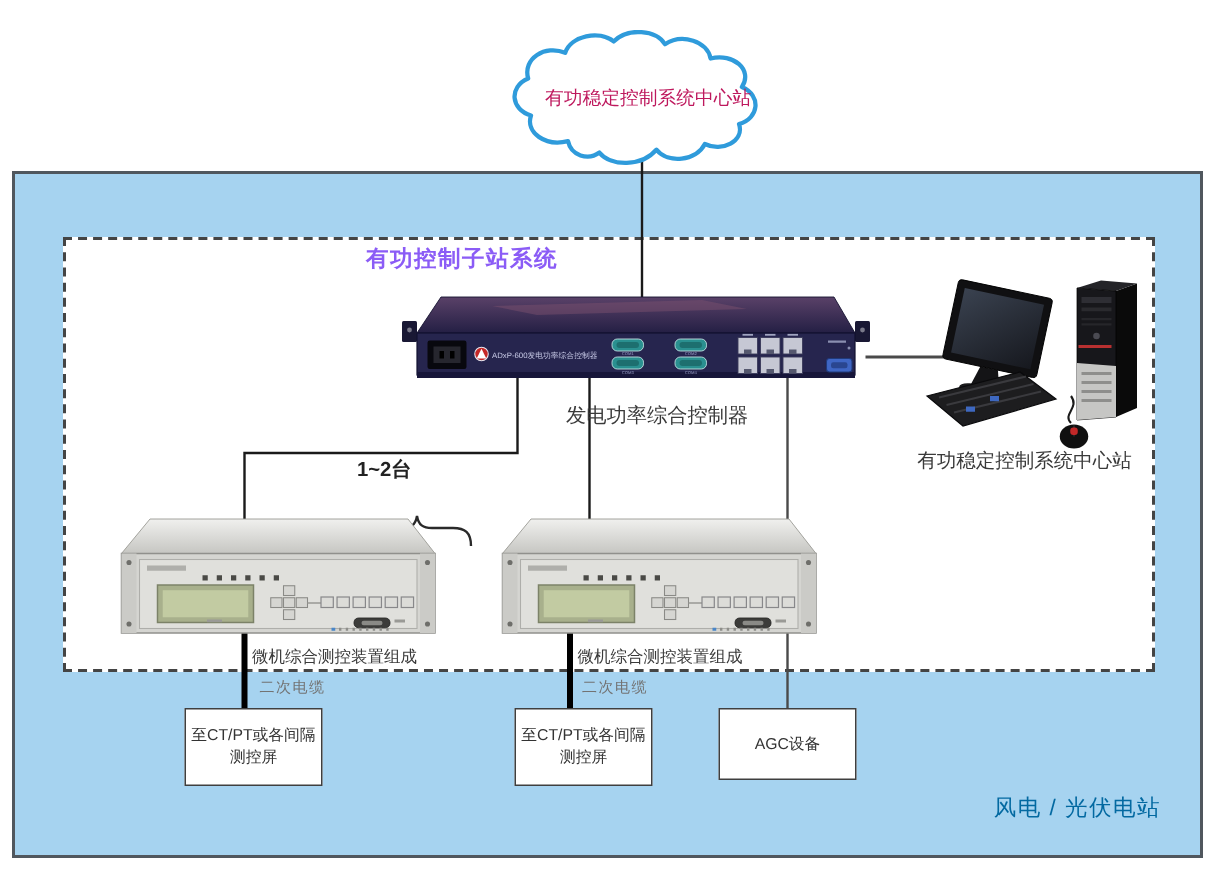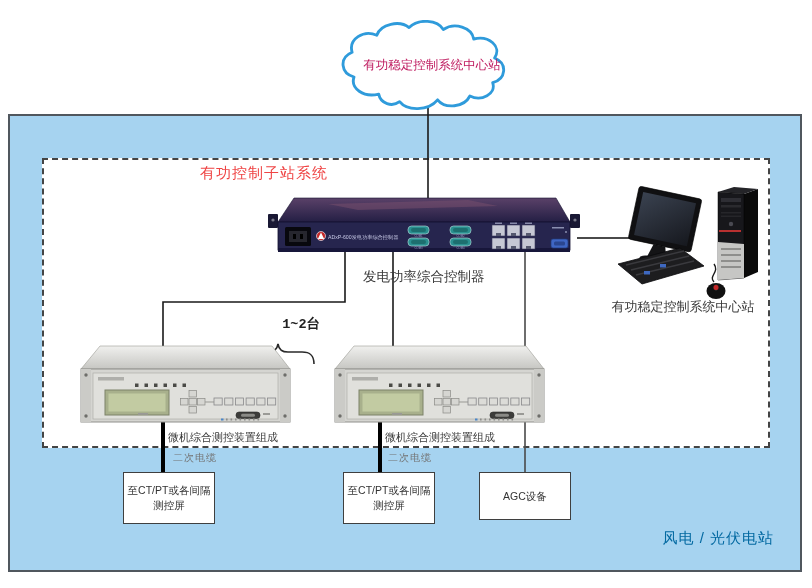--- a/index.html
+++ b/index.html
@@ -15,30 +15,30 @@
   }
   .station-label{
     position:absolute;right:26px;bottom:22px;font-size:15px;color:#0369a1;letter-spacing:1px;
   }
   
   .subsystem-box{
     left:42px;top:158px;width:728px;height:290px;background:#fff;
     border:2px dashed #444;box-sizing:border-box;z-index:2;
   }
   .subsystem-title{
-    left:200px;top:163px;width:172px;text-align:left;z-index:4;
-    color:#ef4444;font-size:15px;line-height:19px;letter-spacing:1px;
+    left:200px;top:163px;width:172px;text-align:right;z-index:4;
+    color:#8b5cf6;font-size:15px;line-height:19px;letter-spacing:1px;font-weight:bold;
   }
   .lines{left:0;top:0;width:812px;height:588px;z-index:3;pointer-events:none;}
   .art{z-index:4;}
   .lbl{z-index:5;color:#3a3a3a;}
   .cloud-label{left:352px;top:57px;width:160px;text-align:center;font-size:12.5px;color:#be185d;}
-  .controller-caption{left:363px;top:268px;width:150px;font-size:13.5px;font-family:Liberation Mono, monospace;}
+  .controller-caption{left:363px;top:268px;width:150px;text-align:center;font-size:13.5px;font-family:Liberation Mono, monospace;}
   .workstation-caption{left:597px;top:298px;width:172px;text-align:center;font-size:13px;}
-  .qty-label{left:238px;top:315px;width:82px;text-align:right;font-size:13.5px;font-weight:bold;color:#222;font-family:Liberation Mono, monospace;}
+  .qty-label{left:238px;top:304px;width:82px;text-align:left;font-size:13.5px;font-weight:bold;color:#222;}
   .unit-caption{font-size:11px;color:#3a3a3a;}
   .cable-label{font-size:10px;color:#737373;letter-spacing:1px;}
   .term-box{
     background:#fff;border:1.5px solid #3f3f3f;box-sizing:border-box;z-index:5;
     display:flex;flex-direction:column;align-items:center;justify-content:center;
     font-size:10.5px;line-height:15px;color:#333;text-align:center;
   }
 </style>
 </head>
 <body>

